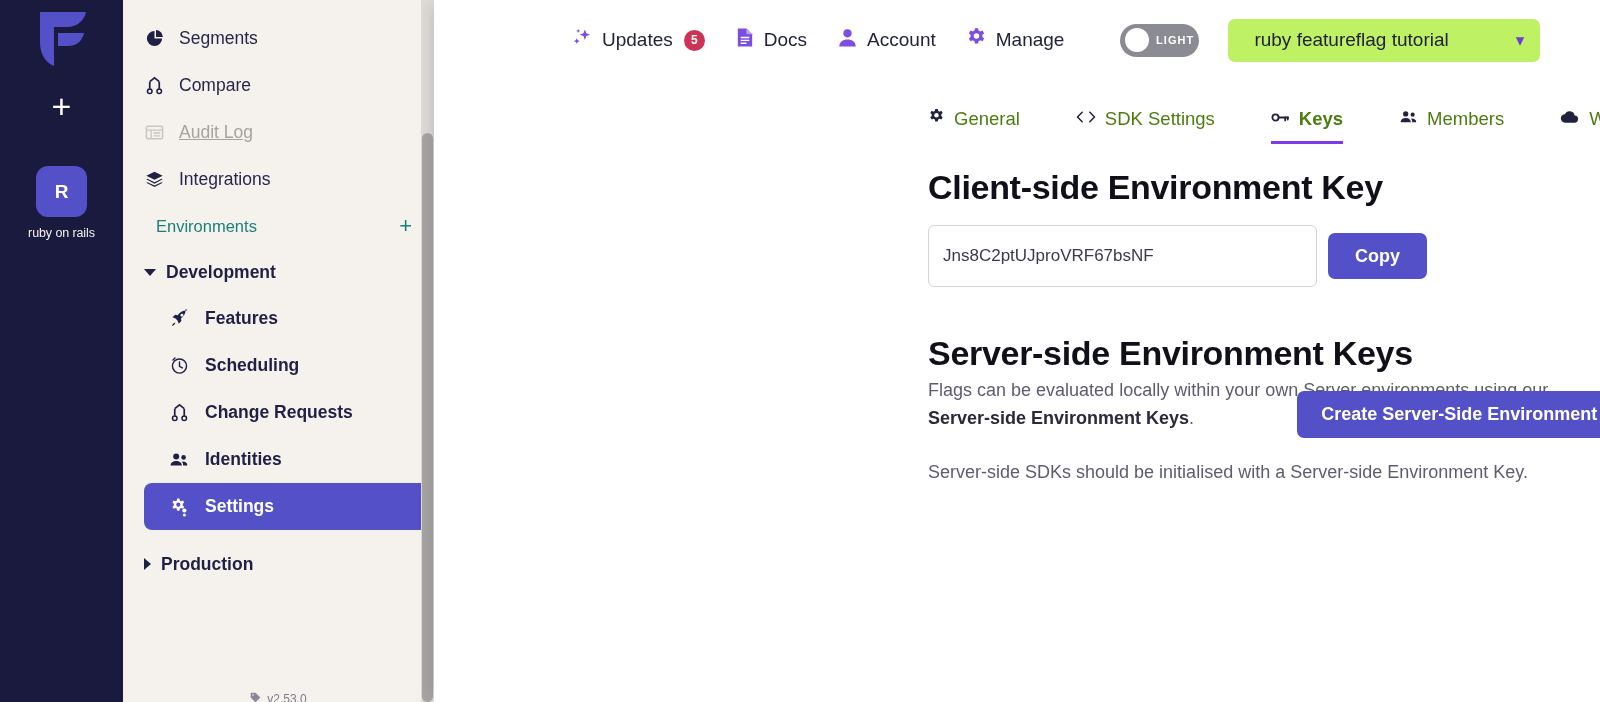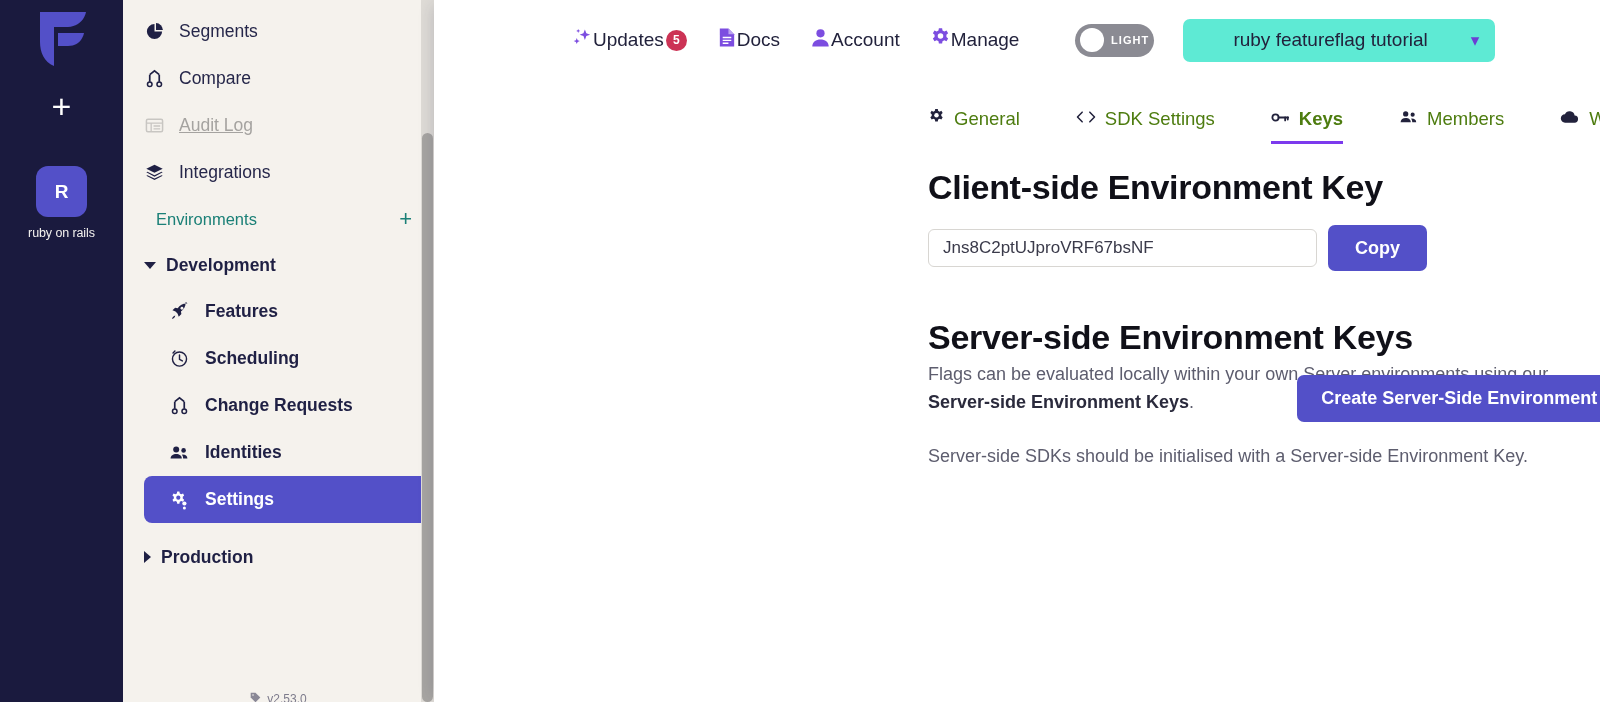--- a/index.html
+++ b/index.html
@@ -59,21 +59,21 @@
   }
 
   
   .sidebar {
     width: 311px; height: 702px;
     background: #f5f2ed;
     flex: 0 0 311px;
     position: relative;
     overflow: hidden;
   }
-  .nav-list { padding-top: 8px; }
+  .nav-list { padding-top: 15px; }
   .nav-item {
     display: flex; align-items: center;
     height: 47px;
     padding-left: 20px;
     gap: 14px;
     cursor: pointer;
     font-size: 17.5px;
     color: #26274a;
   }
   .nav-item .ic {
@@ -150,21 +150,21 @@
     box-shadow: -7px 0 14px -6px rgba(40,40,70,0.18);
     z-index: 2;
   }
 
   .topbar {
     height: 80px;
     display: flex; align-items: center;
     padding-left: 138px;
   }
   .top-link {
-    display: flex; align-items: center; 
+    display: flex; align-items: center; gap: 9px;
     font-size: 19px; color: #22223c;
     cursor: pointer;
     margin-right: 30px;
     white-space: nowrap;
   }
   .badge {
     width: 21px; height: 21px; border-radius: 50%;
     background: #cc3355; color: #fff;
     font-size: 12px; font-weight: 700;
     display: flex; align-items: center; justify-content: center;
@@ -185,24 +185,24 @@
   }
   .toggle-label {
     color: #ffffff; font-size: 11px; font-weight: 700;
     letter-spacing: 1.1px;
     margin-left: 7px;
   }
   .org-select {
     margin-left: 29px;
     height: 43px;
     min-width: 312px;
-    background: #5eead4;
+    background: #bef264;
     border-radius: 7px;
     display: flex; align-items: center; justify-content: space-between;
-    padding: 0 16px 0 50px;
+    padding: 0 16px 0 26px;
     font-size: 19px; color: #22223c;
     cursor: pointer;
     white-space: nowrap;
   }
   .chev {
     margin-left: 14px;
     color: #6b3fd4;
     font-size: 17px;
     line-height: 1;
   }
@@ -230,21 +230,21 @@
   .content { padding-left: 494px; padding-top: 24px; position: relative; }
 
   h1.section-title {
     font-size: 34px;
     font-weight: 700;
     color: #101018;
     letter-spacing: -0.3px;
   }
   .key-row { display: flex; align-items: center; margin-top: 18px; }
   .key-input {
-    width: 389px; height: 38px;
+    width: 389px; height: 62px;
     border: 1px solid #d8d6d2;
     border-radius: 6px;
     padding: 10px 14px;
     font-size: 17px;
     color: #3a3a4a;
     font-family: "Liberation Sans", sans-serif;
     background: #ffffff;
     outline: none;
   }
   .btn {

